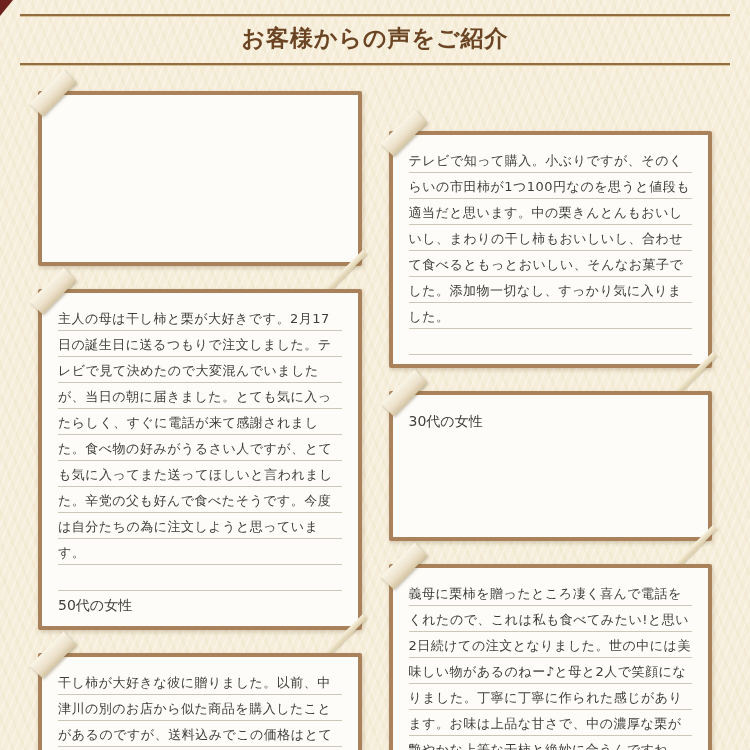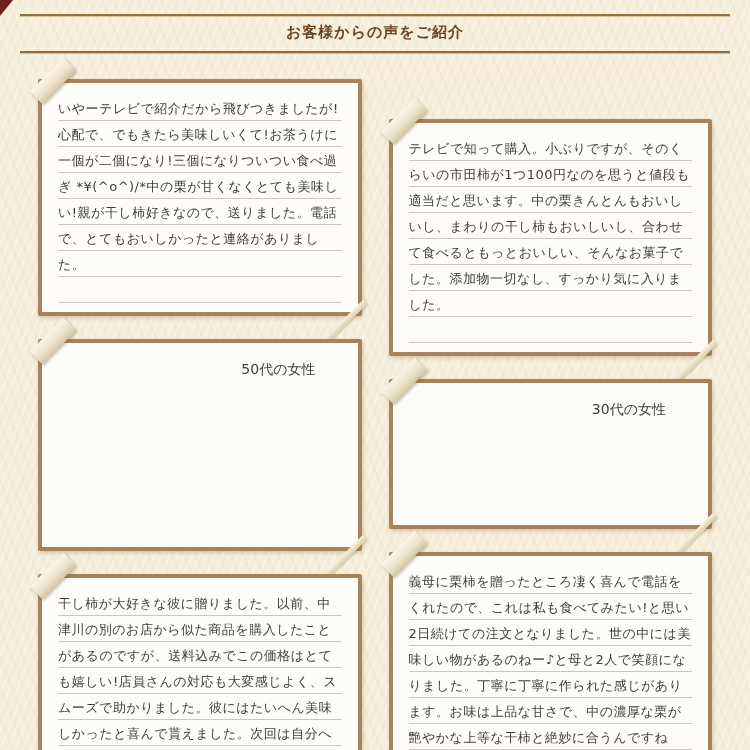--- a/index.html
+++ b/index.html
@@ -22,21 +22,21 @@
   }
 
   header { margin:14px 20px 0 20px; }
   .rule {
     height:2px; background:#936d3d;
     box-shadow:0 1px 0 #d8c299;
   }
   h1 {
     margin:7px 0 9px 0;
     text-align:center;
-    font-size:15px;
+    font-size:23px;
     font-weight:bold;
     letter-spacing:1px;
     color:#6b4423;
   }
 
   .columns {
     display:flex; gap:27px;
     padding:26px 38px 0 38px;
     align-items:flex-start;
   }
@@ -66,21 +66,21 @@
     color:#3f3e3a;
     background-image:repeating-linear-gradient(
       to bottom,
       rgba(0,0,0,0) 0 24px,
       #ccc7b9 24px 25px,
       rgba(0,0,0,0) 25px 26px);
     padding-bottom:26px;
   }
 
   .signature {
-    text-align:right;
+    text-align:left;
     padding-right:26px;
     font-size:14px;
     line-height:26px;
     color:#3f3e3a;
   }
   .signature:empty { display:none; }
 
   
   .fold-tl {
     position:absolute; top:-11px; left:-13px;
@@ -110,27 +110,27 @@
   <div class="rule"></div>
 </header>
 
 <main class="columns">
 
   <div class="col">
 
     <article class="card card-l1">
       <span class="fold-tl"></span>
       <span class="curl-br"></span>
-      <p class="review-text">いやーテレビで紹介だから飛びつきましたが!心配で、でもきたら美味しいくて!お茶うけに一個が二個になり!三個になりついつい食べ過ぎ *¥(^o^)/*中の栗が甘くなくとても美味しい!親が干し柿好きなので、送りました。電話で、とてもおいしかったと連絡がありました。</p>
 
     </article>
 
     <article class="card card-l2">
       <span class="fold-tl"></span>
       <span class="curl-br"></span>
+      <p class="review-text">主人の母は干し柿と栗が大好きです。2月17日の誕生日に送るつもりで注文しました。テレビで見て決めたので大変混んでいましたが、当日の朝に届きました。とても気に入ったらしく、すぐに電話が来て感謝されました。食べ物の好みがうるさい人ですが、とても気に入ってまた送ってほしいと言われました。辛党の父も好んで食べたそうです。今度は自分たちの為に注文しようと思っています。</p>
       <div class="signature">50代の女性</div>
     </article>
 
     <article class="card card-l3">
       <span class="fold-tl"></span>
 
       <p class="review-text">干し柿が大好きな彼に贈りました。以前、中津川の別のお店から似た商品を購入したことがあるのですが、送料込みでこの価格はとても嬉しい!店員さんの対応も大変感じよく、スムーズで助かりました。彼にはたいへん美味しかったと喜んで貰えました。次回は自分へのご褒美に購入したいと思います。</p>
 
     </article>
 

